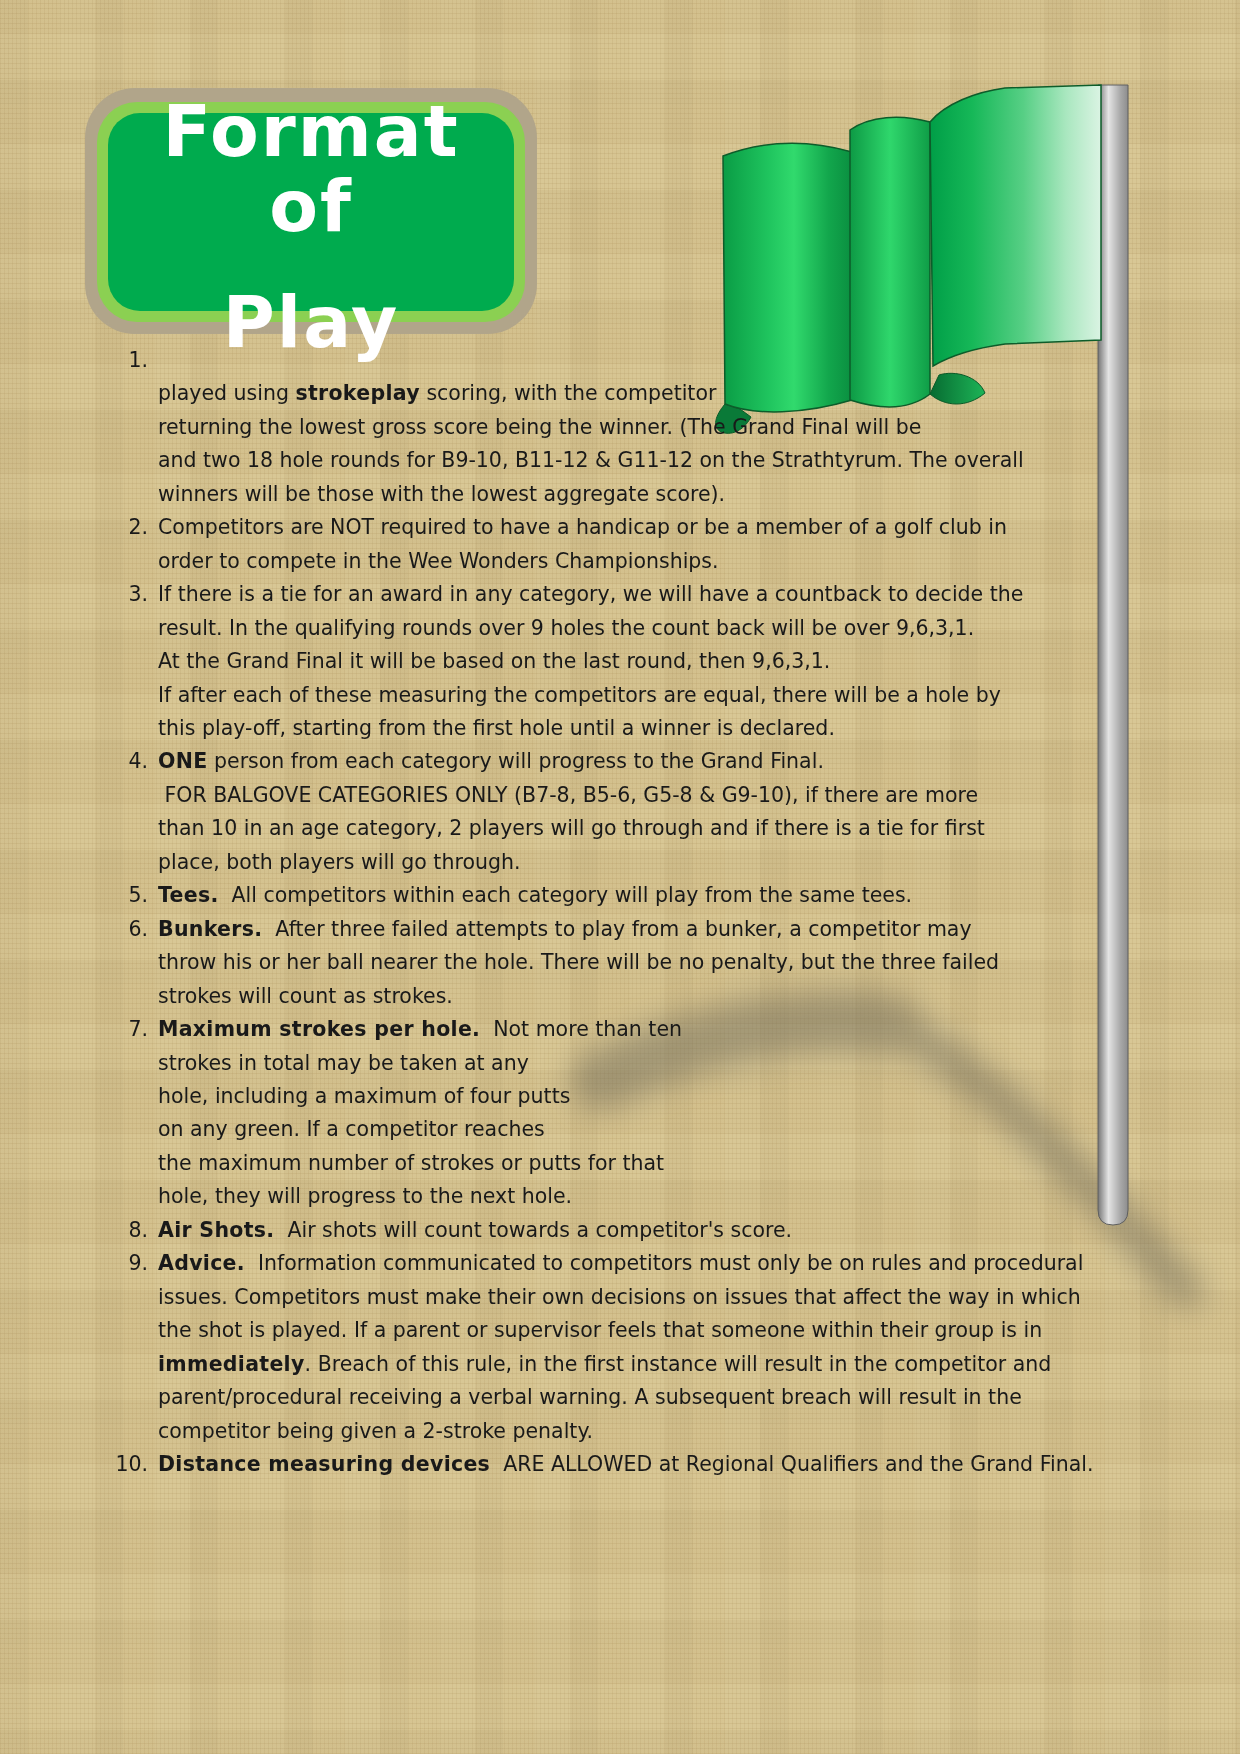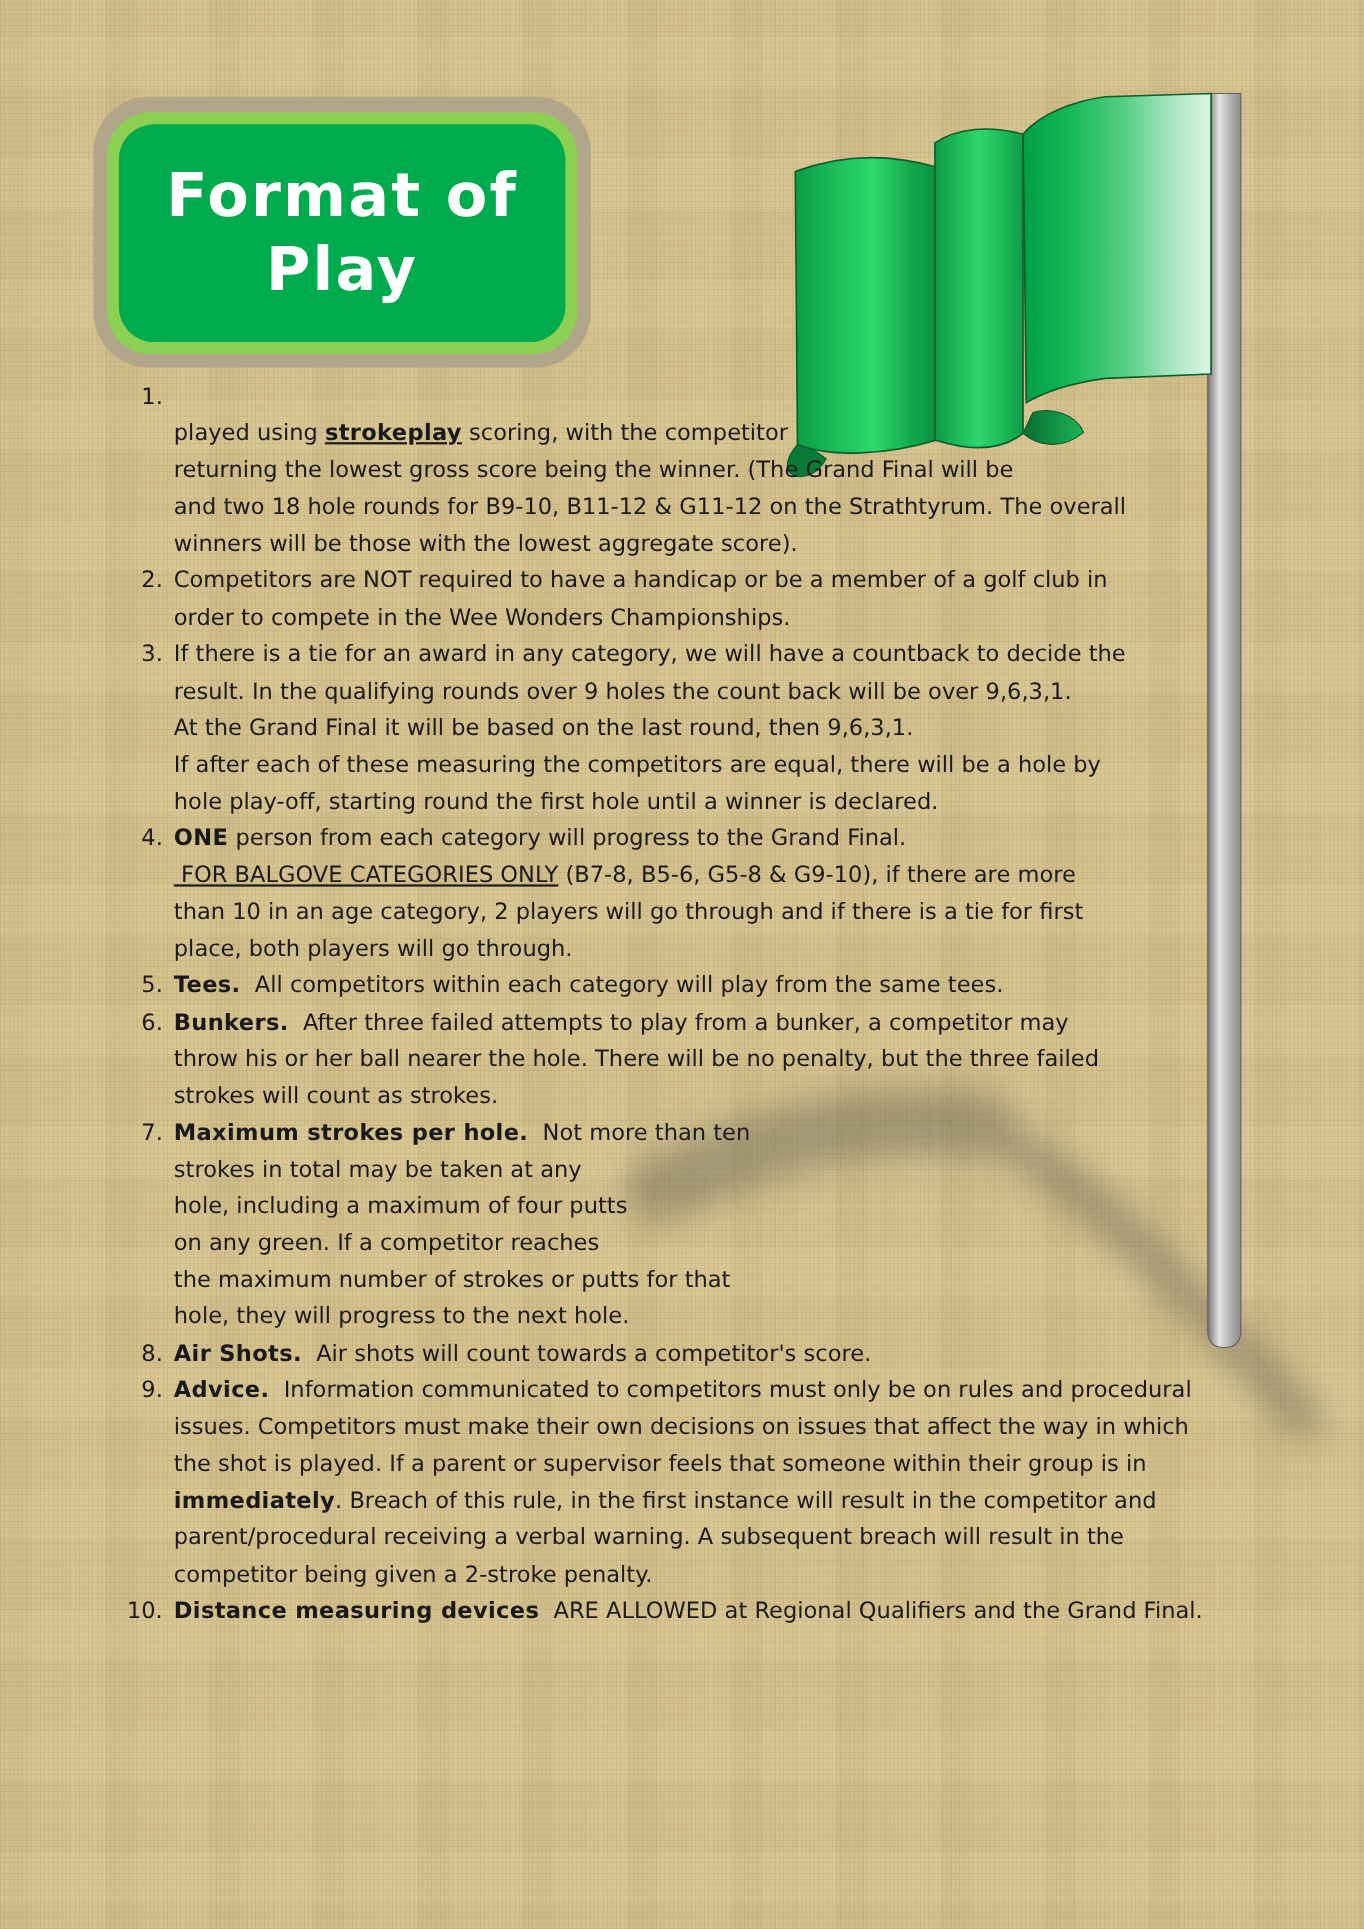--- a/index.html
+++ b/index.html
@@ -21,32 +21,32 @@
   .title-mid{
     position:absolute;left:12px;top:14px;right:12px;bottom:12px;
     background:#8bd052;border-radius:40px;
   }
   .title-inner{
     position:absolute;left:11px;top:11px;right:11px;bottom:11px;
     background:#00ab4e;border-radius:32px;
     display:flex;flex-direction:column;justify-content:center;align-items:center;gap:10px;
   }
   .title-line{
-    color:#ffffff;font-weight:bold;font-size:55px;line-height:1.05;
-    letter-spacing:2px;text-align:center;
+    color:#ffffff;font-weight:bold;font-size:71px;line-height:1.05;
+    letter-spacing:2px;text-align:center;margin-top:32px;
   }
   
   .rules-list{
     position:absolute;left:112px;top:344px;width:1090px;z-index:4;
     font-size:20.5px;color:#191919;
   }
   .rule-line{display:flex;line-height:33.45px;white-space:pre;}
   .rule-num{flex:0 0 36px;width:36px;text-align:right;padding-right:10px;}
   .rule-text .b{font-weight:bold;letter-spacing:0.3px;}
-  .rule-text .u{text-decoration:underline;}
+  .rule-text .u{}
   
   .flag-svg{position:absolute;left:645px;top:82px;z-index:3;}
   .shadow-svg{position:absolute;left:540px;top:930px;z-index:1;}
 </style>
 </head>
 <body>
 
 <svg class="shadow-svg" width="720" height="400" viewBox="0 0 720 400">
   <defs>
     <filter id="blurF" x="-40%" y="-40%" width="180%" height="180%">
@@ -119,21 +119,21 @@
     <div class="rule-line"><span class="rule-num"></span><span class="rule-text"><span>returning the lowest gross score being the winner. (The Grand Final will be</span></span></div>
     <div class="rule-line"><span class="rule-num"></span></div>
     <div class="rule-line"><span class="rule-num"></span><span class="rule-text"><span>and two 18 hole rounds for B9-10, B11-12 &amp; G11-12 on the Strathtyrum. The overall</span></span></div>
     <div class="rule-line"><span class="rule-num"></span><span class="rule-text"><span>winners will be those with the lowest aggregate score).</span></span></div>
     <div class="rule-line"><span class="rule-num">2.</span><span class="rule-text"><span>Competitors are NOT required to have a handicap or be a member of a golf club in</span></span></div>
     <div class="rule-line"><span class="rule-num"></span><span class="rule-text"><span>order to compete in the Wee Wonders Championships.</span></span></div>
     <div class="rule-line"><span class="rule-num">3.</span><span class="rule-text"><span>If there is a tie for an award in any category, we will have a countback to decide the</span></span></div>
     <div class="rule-line"><span class="rule-num"></span><span class="rule-text"><span>result. In the qualifying rounds over 9 holes the count back will be over 9,6,3,1.</span></span></div>
     <div class="rule-line"><span class="rule-num"></span><span class="rule-text"><span>At the Grand Final it will be based on the last round, then 9,6,3,1.</span></span></div>
     <div class="rule-line"><span class="rule-num"></span><span class="rule-text"><span>If after each of these measuring the competitors are equal, there will be a hole by</span></span></div>
-    <div class="rule-line"><span class="rule-num"></span><span class="rule-text"><span>hole play-off, starting round the first hole until a winner is declared.</span></span></div>
+    <div class="rule-line"><span class="rule-num"></span><span class="rule-text"><span>this play-off, starting from the first hole until a winner is declared.</span></span></div>
     <div class="rule-line"><span class="rule-num">4.</span><span class="rule-text"><span class="b">ONE</span><span> person from each category will progress to the Grand Final.</span></span></div>
     <div class="rule-line"><span class="rule-num"></span><span class="rule-text"><span class="u"> FOR BALGOVE CATEGORIES ONLY</span><span> (B7-8, B5-6, G5-8 &amp; G9-10), if there are more</span></span></div>
     <div class="rule-line"><span class="rule-num"></span><span class="rule-text"><span>than 10 in an age category, 2 players will go through and if there is a tie for first</span></span></div>
     <div class="rule-line"><span class="rule-num"></span><span class="rule-text"><span>place, both players will go through.</span></span></div>
     <div class="rule-line"><span class="rule-num">5.</span><span class="rule-text"><span class="b">Tees.</span><span>  All competitors within each category will play from the same tees.</span></span></div>
     <div class="rule-line"><span class="rule-num">6.</span><span class="rule-text"><span class="b">Bunkers.</span><span>  After three failed attempts to play from a bunker, a competitor may</span></span></div>
     <div class="rule-line"><span class="rule-num"></span><span class="rule-text"><span>throw his or her ball nearer the hole. There will be no penalty, but the three failed</span></span></div>
     <div class="rule-line"><span class="rule-num"></span><span class="rule-text"><span>strokes will count as strokes.</span></span></div>
     <div class="rule-line"><span class="rule-num">7.</span><span class="rule-text"><span class="b">Maximum strokes per hole.</span><span>  Not more than ten</span></span></div>
     <div class="rule-line"><span class="rule-num"></span><span class="rule-text"><span>strokes in total may be taken at any</span></span></div>

